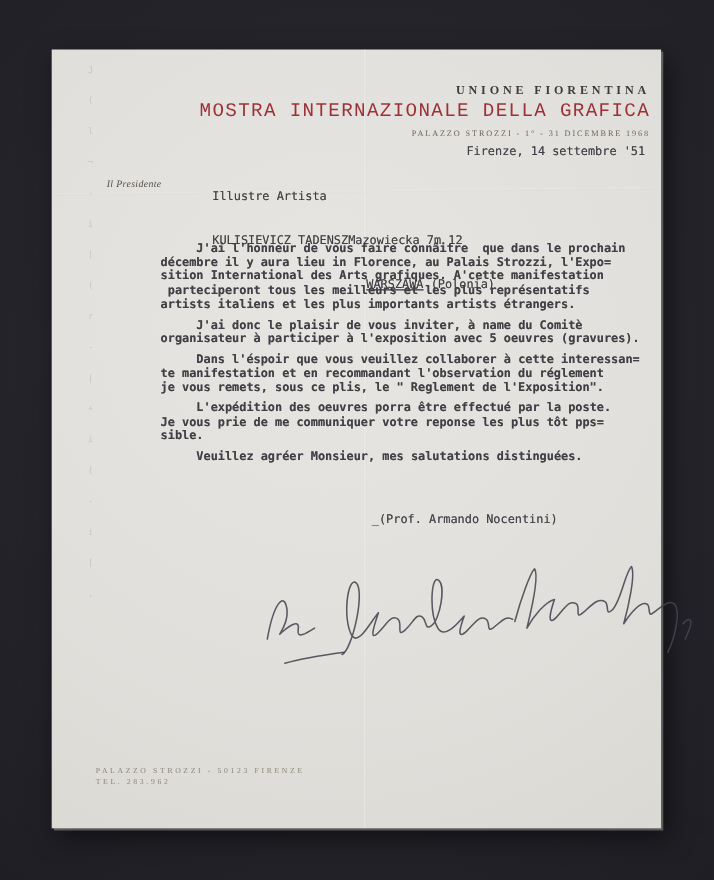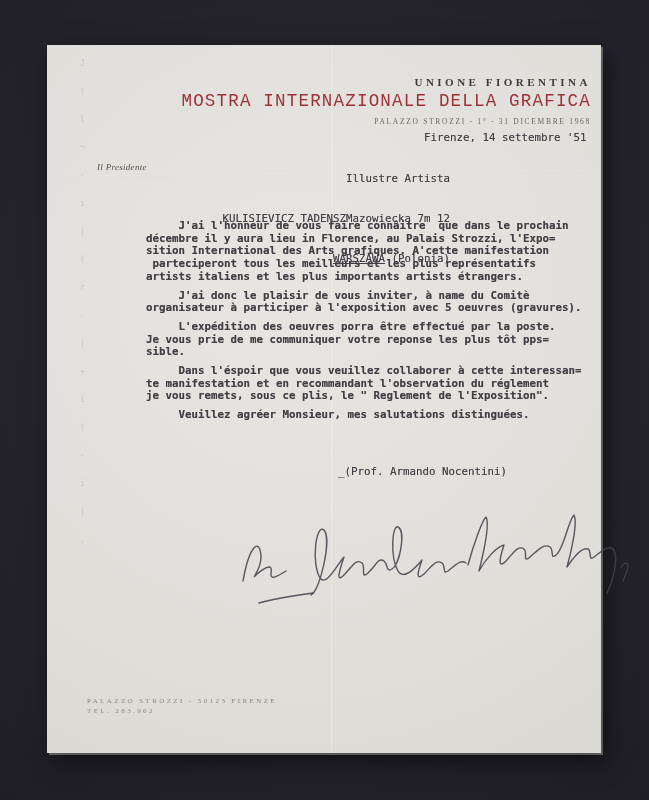--- a/index.html
+++ b/index.html
@@ -58,21 +58,21 @@
     font-family:"DejaVu Sans Mono", monospace;
     color:#413f45;
     text-shadow:0 0 0.5px rgba(65,63,69,0.55);
   }
   .dateline{position:absolute;left:377px;top:86px;font-size:10.8px;white-space:nowrap;}
   .margin-note{
     position:absolute;left:50px;top:117px;
     font-family:"Liberation Serif","DejaVu Serif",serif;
     font-style:italic;font-size:9px;color:#55504d;letter-spacing:0.3px;
   }
-  .recipient{position:absolute;left:146px;top:101px;font-size:10.8px;line-height:13.2px;white-space:pre;text-align:right;}
+  .recipient{position:absolute;left:146px;top:101px;font-size:10.8px;line-height:13.2px;white-space:pre;}
   .recipient .city-line{padding-left:100px;}
   .recipient .city{text-decoration:underline;margin-left:40px;}
   .body-block{position:absolute;left:99px;top:175px;width:470px;}
   .para{
     font-size:10.8px;line-height:12.7px;white-space:pre-wrap;margin:0 0 6px 0;font-weight:bold;
   }
   .typed-sig{position:absolute;left:291px;top:420px;font-size:10.8px;white-space:nowrap;}
   .sig-svg{position:absolute;left:168px;top:458px;}
   .sig-svg path{fill:none;stroke:#46434e;stroke-width:1.4;stroke-linecap:round;stroke-linejoin:round;opacity:.88;}
   .footer{
@@ -109,26 +109,26 @@
   </div>
 
   <div class="body-block">
     <div class="para type">     J'ai l'honneur de vous faire connâitre  que dans le prochain
 décembre il y aura lieu in Florence, au Palais Strozzi, l'Expo=
 sition International des Arts grafiques. A'cette manifestation
  parteciperont tous les meilleurs et les plus représentatifs
 artists italiens et les plus importants artists étrangers.</div>
     <div class="para type">     J'ai donc le plaisir de vous inviter, à name du Comitè
 organisateur à participer à l'exposition avec 5 oeuvres (gravures).</div>
+    <div class="para type">     Dans l'éspoir que vous veuillez collaborer à cette interessan=
+te manifestation et en recommandant l'observation du réglement
+je vous remets, sous ce plis, le " Reglement de l'Exposition".</div>
     <div class="para type">     L'expédition des oeuvres porra être effectué par la poste.
 Je vous prie de me communiquer votre reponse les plus tôt pps=
 sible.</div>
-    <div class="para type">     Dans l'éspoir que vous veuillez collaborer à cette interessan=
-te manifestation et en recommandant l'observation du réglement
-je vous remets, sous ce plis, le " Reglement de l'Exposition".</div>
     <div class="para type">     Veuillez agréer Monsieur, mes salutations distinguées.</div>
   </div>
 
   <div class="typed-sig type">_(Prof. Armando Nocentini)</div>
 
   <svg class="sig-svg" width="430" height="125" viewBox="0 0 430 125">
     <path d="M28,78 C34,44 44,34 46,52 C47,66 35,78 41,72 C50,64 58,60 56,70 C55,78 63,73 71,68"></path>
     <path d="M44,100 C58,96 76,93 98,90"></path>
     <path d="M96,92 C105,88 117,36 109,27 C101,20 96,60 105,75 C111,84 122,62 129,54 C125,66 120,81 129,72 C137,64 141,55 147,60 C151,64 145,77 153,70 C161,63 163,54 169,58 C173,61 171,70 177,66 C185,61 191,28 183,24 C177,21 175,54 183,68 C189,78 201,64 207,57 C203,68 200,79 209,71 C217,63 221,56 227,60 C231,63 227,72 233,68 C241,62 245,56 251,60"></path>
     <path d="M253,62 C259,40 267,18 271,14 C275,21 268,52 264,68 C270,57 281,44 289,42 C285,54 282,67 291,58 C299,49 303,42 309,46 C313,49 307,61 315,54 C323,47 329,40 335,44 C339,47 335,57 341,52 C349,46 353,18 359,12 C363,19 356,50 352,64 C358,55 367,44 373,46 C377,48 373,59 379,54 C387,48 393,42 398,46"></path>

